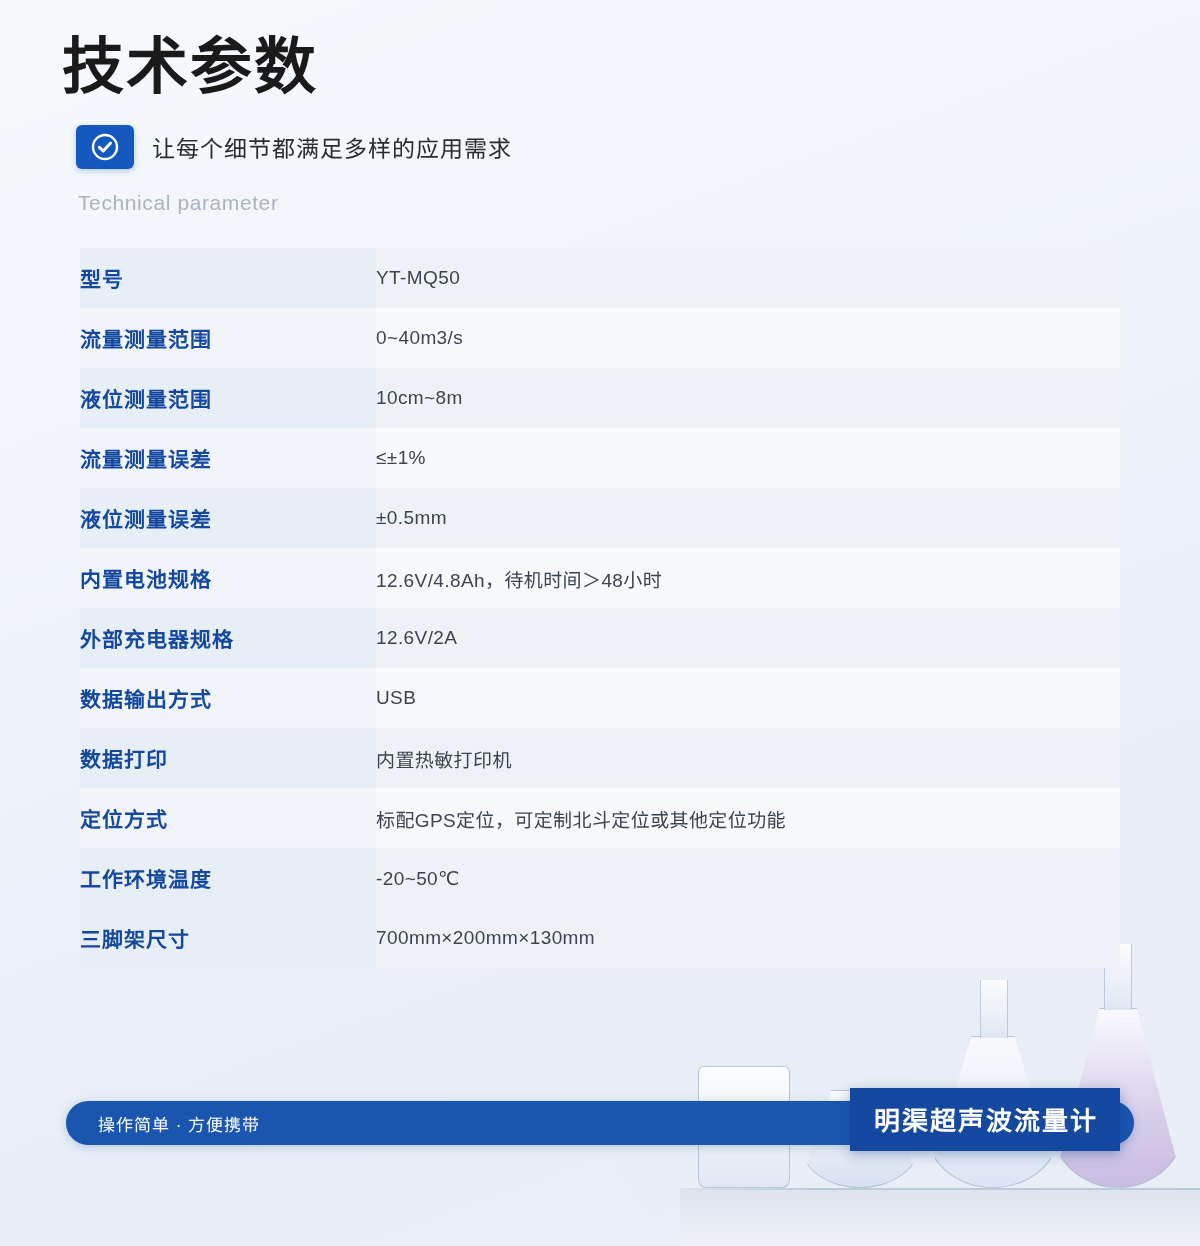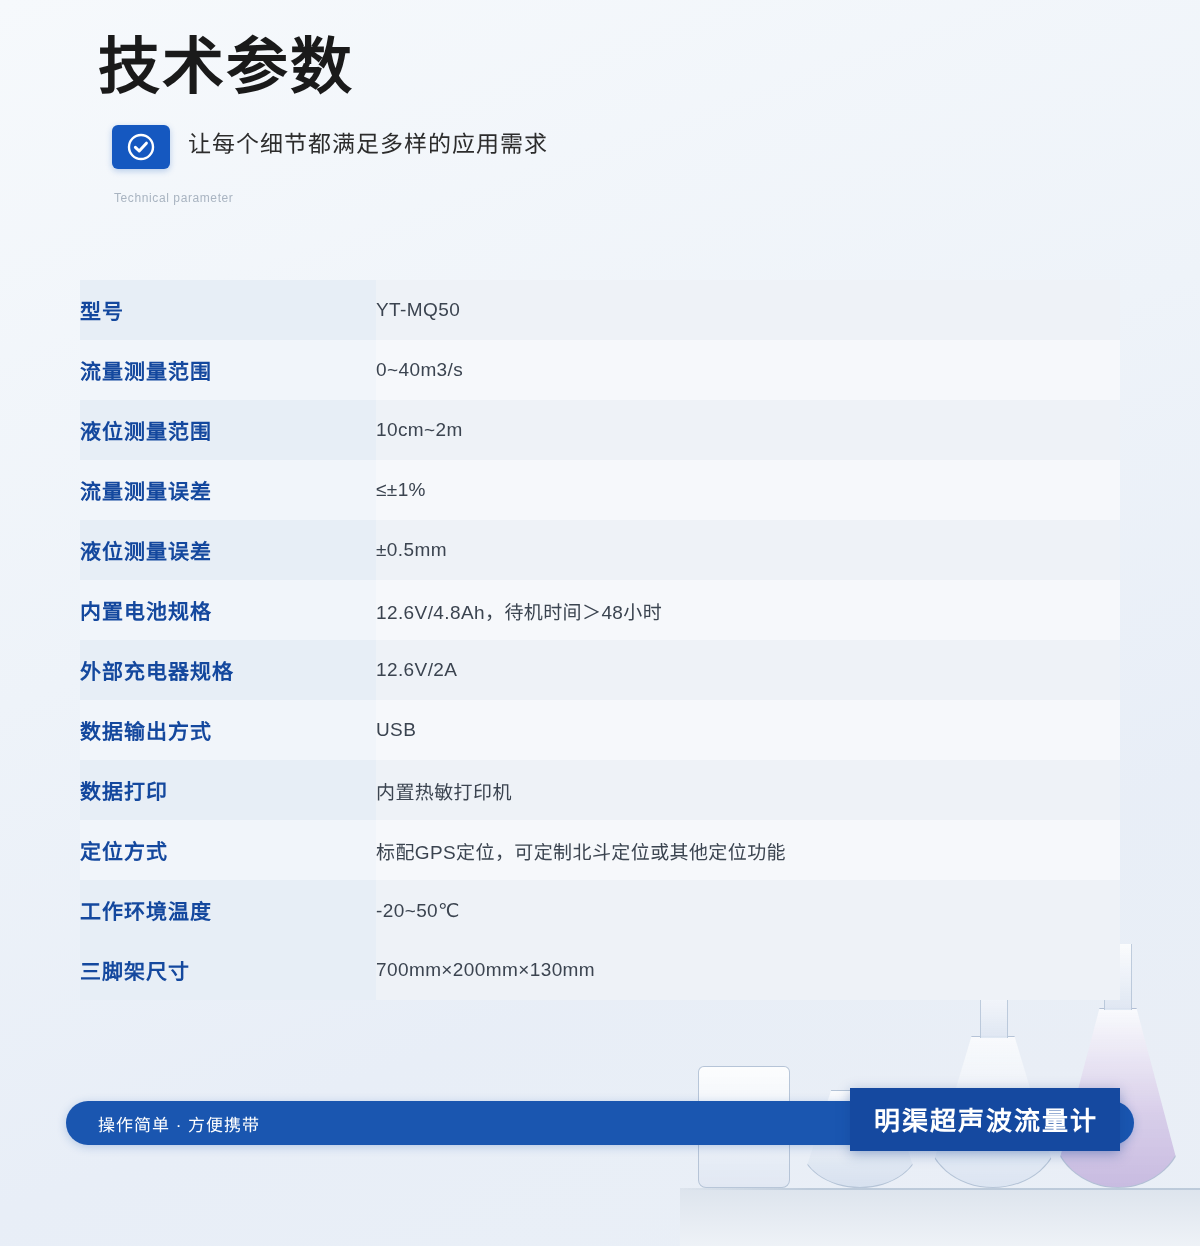--- a/index.html
+++ b/index.html
@@ -81,34 +81,33 @@
     border-right: 1px solid rgba(176,192,212,.8);
   }
   .neck.n1 { left: 300px; bottom: 208px; height: 58px; }
   .neck.n2 { left: 424px; bottom: 236px; height: 66px; }
 
   
   .header {
     position: absolute;
     left: 62px;
     top: 34px;
-    margin-left: 36px;
   }
   .title-cn {
     font-family: "Liberation Sans", "DejaVu Sans", sans-serif;
     font-size: 62px;
     font-weight: 700;
     color: #1a1a1a;
     letter-spacing: 2px;
     line-height: 1.05;
     margin: 0;
   }
   .subtitle-row {
     display: flex;
-    align-items: flex-start;
+    align-items: center;
     margin-top: 26px;
     margin-left: 14px;
   }
   .check-badge {
     width: 58px;
     height: 44px;
     background: #1558c0;
     border-radius: 6px;
     display: flex;
     align-items: center;
@@ -118,30 +117,30 @@
   .check-badge svg { display: block; }
   .subtitle-cn {
     margin-left: 18px;
     font-size: 23px;
     color: #2c2c2c;
     letter-spacing: 1px;
   }
   .subtitle-en {
     margin-top: 22px;
     margin-left: 16px;
-    font-size: 12px;
+    font-size: 21px;
     color: #a9b4c1;
     letter-spacing: .6px;
   }
 
   
   .spec-table {
     position: absolute;
     left: 80px;
-    top: 280px;
+    top: 248px;
     width: 1040px;
     border-collapse: collapse;
     table-layout: fixed;
   }
   .spec-table tr { height: 60px; }
   .spec-table td {
     vertical-align: middle;
     padding: 0;
   }
   .cell-label {
@@ -233,21 +232,21 @@
       <tr class="odd">
         <td class="cell-label">型号</td>
         <td class="cell-value">YT-MQ50</td>
       </tr>
       <tr class="even">
         <td class="cell-label">流量测量范围</td>
         <td class="cell-value">0~40m3/s</td>
       </tr>
       <tr class="odd">
         <td class="cell-label">液位测量范围</td>
-        <td class="cell-value">10cm~2m</td>
+        <td class="cell-value">10cm~8m</td>
       </tr>
       <tr class="even">
         <td class="cell-label">流量测量误差</td>
         <td class="cell-value">≤±1%</td>
       </tr>
       <tr class="odd">
         <td class="cell-label">液位测量误差</td>
         <td class="cell-value">±0.5mm</td>
       </tr>
       <tr class="even">

